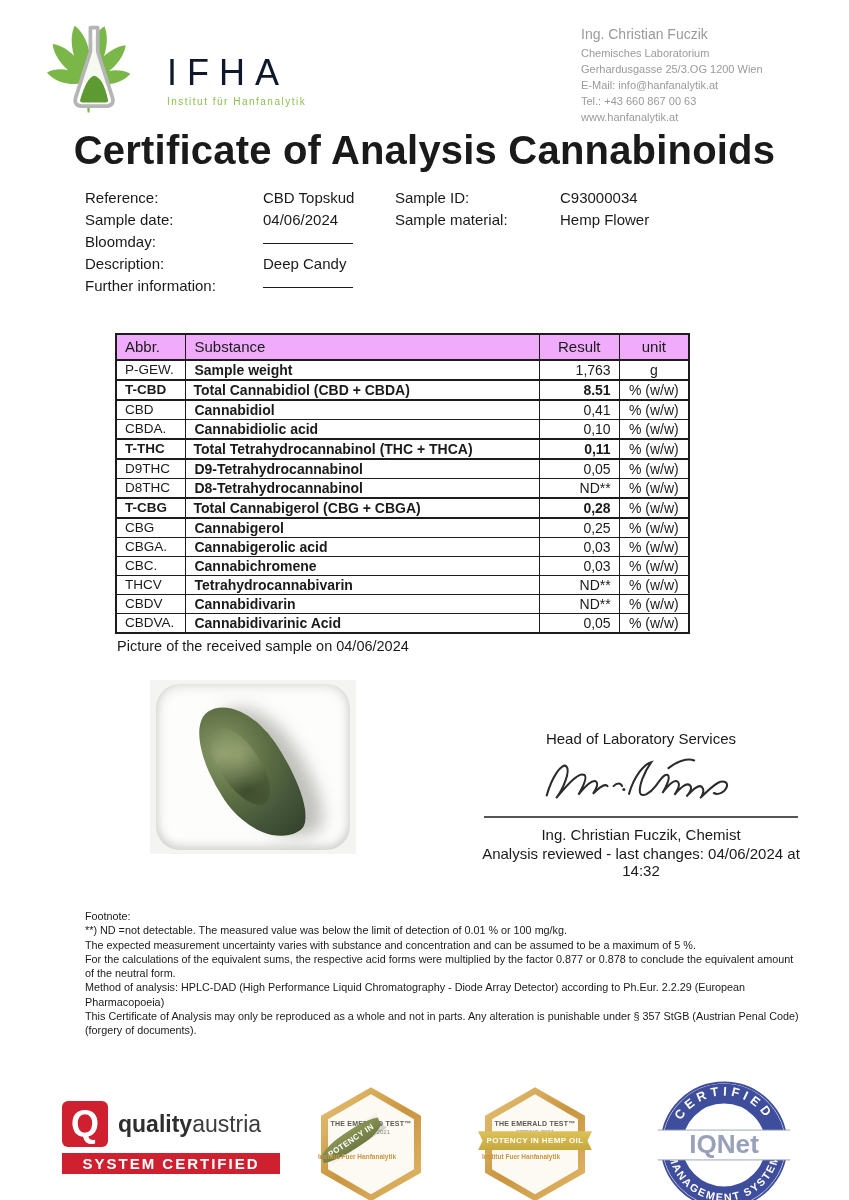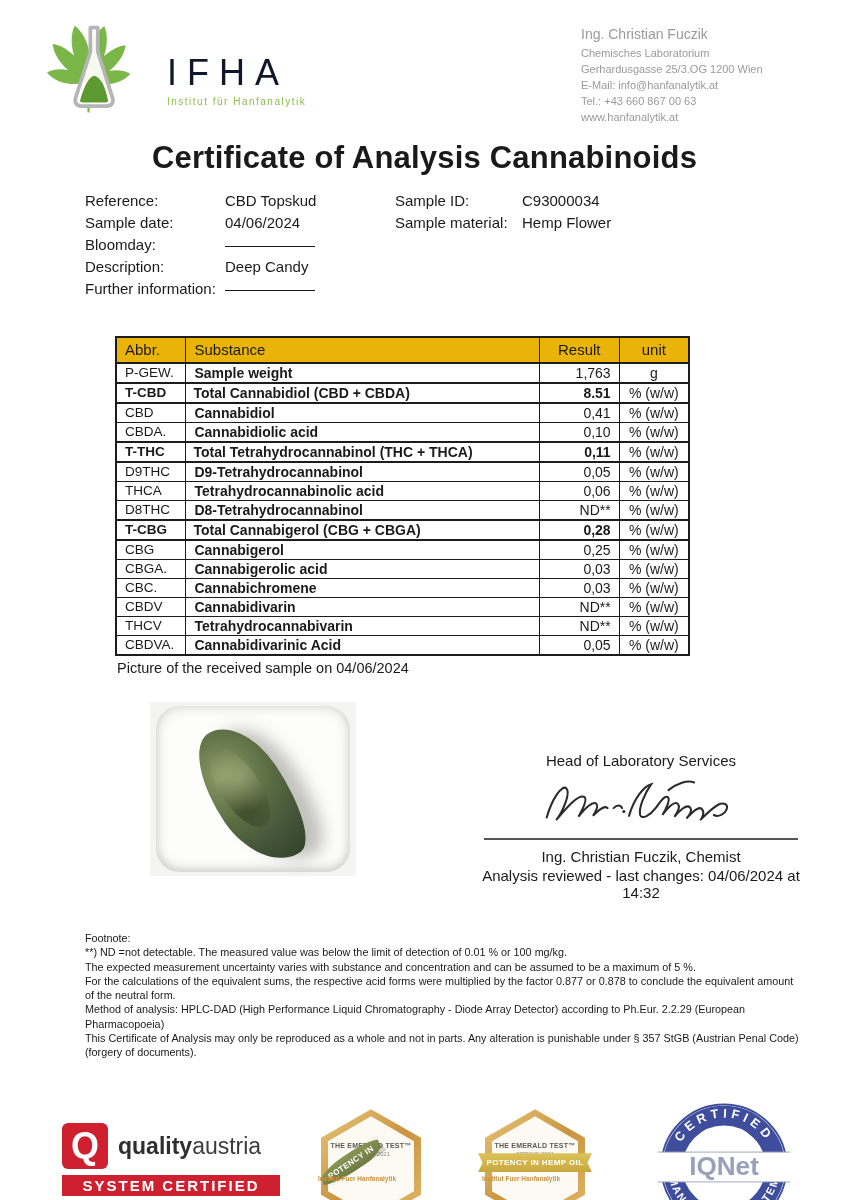--- a/index.html
+++ b/index.html
@@ -9,36 +9,36 @@
   
   .header { display:flex; justify-content:space-between; padding:20px 50px 0 35px; }
   .logo { display:flex; align-items:center; }
   .logo-text { margin-left:12px; margin-top:10px; }
   .brand { font-size:36px; letter-spacing:10px; color:#0f172a; font-weight:400; }
   .brand-sub { font-size:10px; letter-spacing:1.5px; color:#8cbf4e; margin-top:2px; }
   .contact { color:#9a9a9a; font-size:11px; line-height:1.45; padding-top:4px; width:218px; }
   .contact .c-name { font-size:14px; margin-bottom:2px; }
 
   
-  .title { text-align:center; font-size:31px; font-weight:700; margin-top:12px; letter-spacing:0.2px; }
+  .title { text-align:center; font-size:40px; font-weight:700; margin-top:0; letter-spacing:0.2px; }
 
   
   .info { display:flex; margin:16px 0 0 85px; font-size:15px; }
   .info-col-left { width:310px; }
   .info-col-right { width:330px; }
-  .info-row { display:flex; margin-bottom:5px; }
+  .info-row { display:flex; margin-bottom:5px;gap:38px; }
   .info-col-left .i-label { width:140px; }
   .info-col-right .i-label { width:127px; }
   .i-value { flex:1; }
 
   
   table.results { border-collapse:collapse; margin:34px 0 0 115px; width:575px; font-size:14px; }
   table.results th, table.results td { border:1px solid #1c1c1c; padding:1px 8px; height:19px; line-height:16px; }
   table.results { border:2px solid #1c1c1c; }
-  table.results thead th { background:#eab308; font-weight:400; font-size:15px; height:26px; border-bottom:2px solid #1c1c1c; text-align:left; }
+  table.results thead th { background:#f0abfc; font-weight:400; font-size:15px; height:26px; border-bottom:2px solid #1c1c1c; text-align:left; }
   table.results thead th.c-res, table.results thead th.c-unit { text-align:center; }
   td.c-abbr { width:70px; font-size:13.5px; }
   td.c-sub { width:355px; padding-left:14px;font-weight:bold; }
   td.c-res { width:80px; text-align:right; padding-right:12px; }
   td.c-unit { width:70px; text-align:center; }
   tr.bold td { font-weight:700; border-top:2px solid #1c1c1c; border-bottom:2px solid #1c1c1c; }
   tr.bold td.c-sub { padding-left:7px; }
   tr.bold td.c-unit { font-weight:400; }
 
   .caption { margin:4px 0 0 117px; font-size:14.5px; }
@@ -233,26 +233,20 @@
           <td class="c-unit">% (w/w)</td>
         </tr>
 
         <tr>
           <td class="c-abbr">D9THC</td>
           <td class="c-sub">D9-Tetrahydrocannabinol</td>
           <td class="c-res">0,05</td>
           <td class="c-unit">% (w/w)</td>
         </tr>
 
-        <tr>
-          <td class="c-abbr">THCA</td>
-          <td class="c-sub">Tetrahydrocannabinolic acid</td>
-          <td class="c-res">0,06</td>
-          <td class="c-unit">% (w/w)</td>
-        </tr>
 
         <tr>
           <td class="c-abbr">D8THC</td>
           <td class="c-sub">D8-Tetrahydrocannabinol</td>
           <td class="c-res">ND**</td>
           <td class="c-unit">% (w/w)</td>
         </tr>
 
         <tr class="bold">
           <td class="c-abbr">T-CBG</td>
@@ -277,29 +271,29 @@
 
 
         <tr>
           <td class="c-abbr">CBC.</td>
           <td class="c-sub">Cannabichromene</td>
           <td class="c-res">0,03</td>
           <td class="c-unit">% (w/w)</td>
         </tr>
 
         <tr>
+          <td class="c-abbr">THCV</td>
+          <td class="c-sub">Tetrahydrocannabivarin</td>
+          <td class="c-res">ND**</td>
+          <td class="c-unit">% (w/w)</td>
+        </tr>
+
+        <tr>
           <td class="c-abbr">CBDV</td>
           <td class="c-sub">Cannabidivarin</td>
-          <td class="c-res">ND**</td>
-          <td class="c-unit">% (w/w)</td>
-        </tr>
-
-        <tr>
-          <td class="c-abbr">THCV</td>
-          <td class="c-sub">Tetrahydrocannabivarin</td>
           <td class="c-res">ND**</td>
           <td class="c-unit">% (w/w)</td>
         </tr>
 
         <tr>
           <td class="c-abbr">CBDVA.</td>
           <td class="c-sub">Cannabidivarinic Acid</td>
           <td class="c-res">0,05</td>
           <td class="c-unit">% (w/w)</td>
         </tr>

